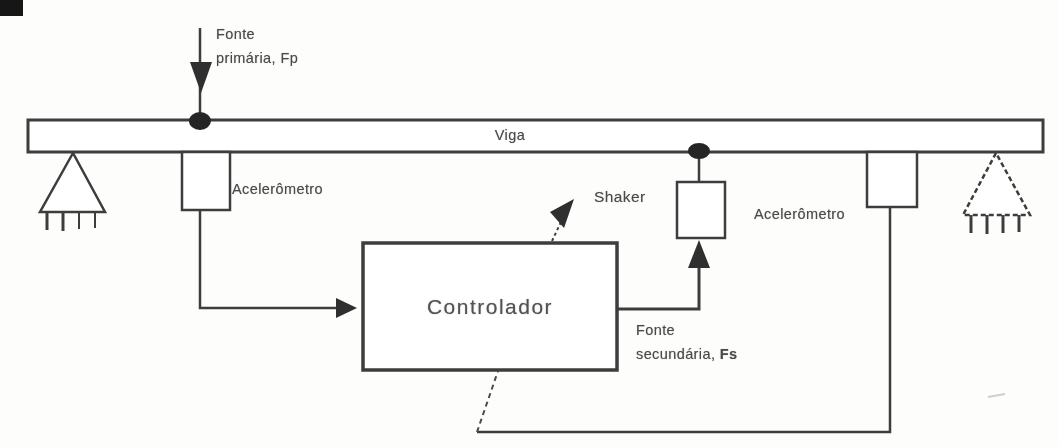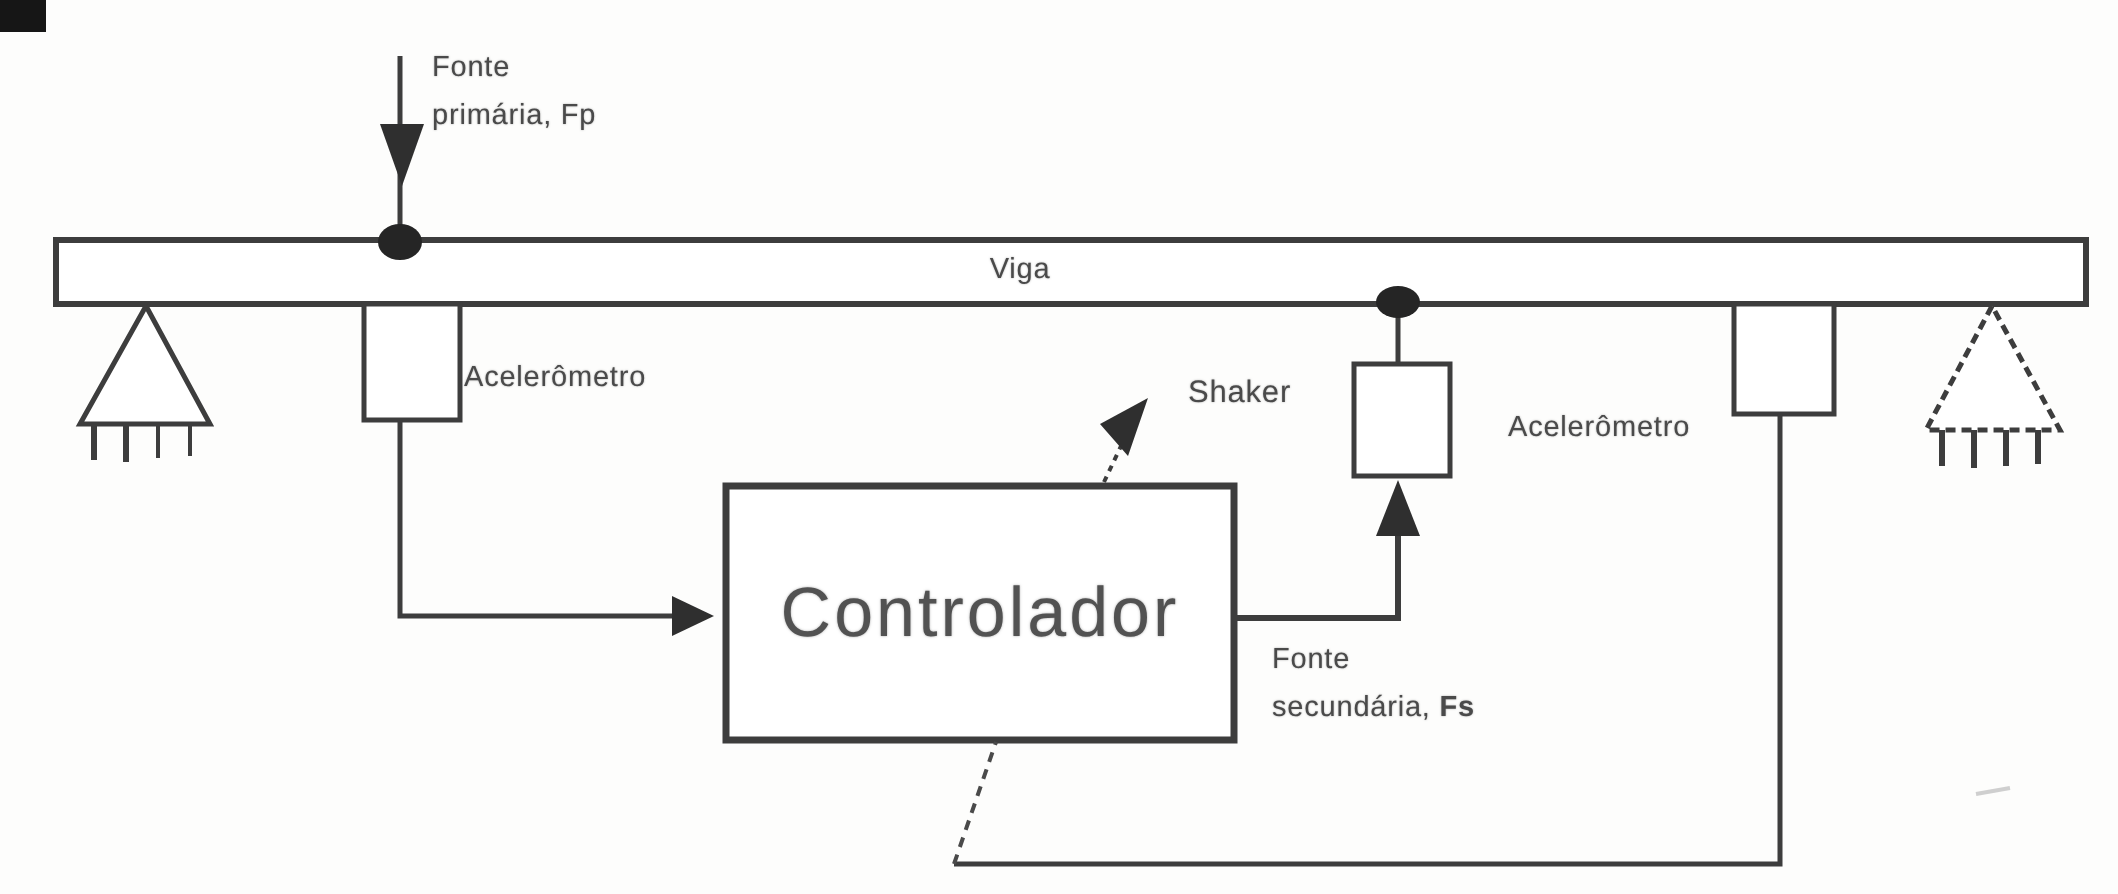--- a/index.html
+++ b/index.html
@@ -11,21 +11,21 @@
   .lbl{
     position:absolute;color:#4a4a4a;font-size:14.5px;line-height:24px;
     letter-spacing:.4px;white-space:nowrap;
     text-shadow:0 0 1px rgba(90,90,90,.5);
   }
   .lbl .bold{font-weight:bold;text-align:right;}
   .viga{width:100px;text-align:center;}
   .controller-lbl{
     position:absolute;left:363px;top:243px;width:254px;height:127px;
     display:flex;align-items:center;justify-content:center;
-    font-size:35px;color:#525252;letter-spacing:1.5px;
+    font-size:21px;color:#525252;letter-spacing:1.5px;
     text-shadow:0 0 1.2px rgba(90,90,90,.55);
   }
 </style>
 </head>
 <body>
 
 <div class="canvas">
 
   <svg class="shape-layer" width="1059" height="447" viewBox="0 0 1059 447">
 

